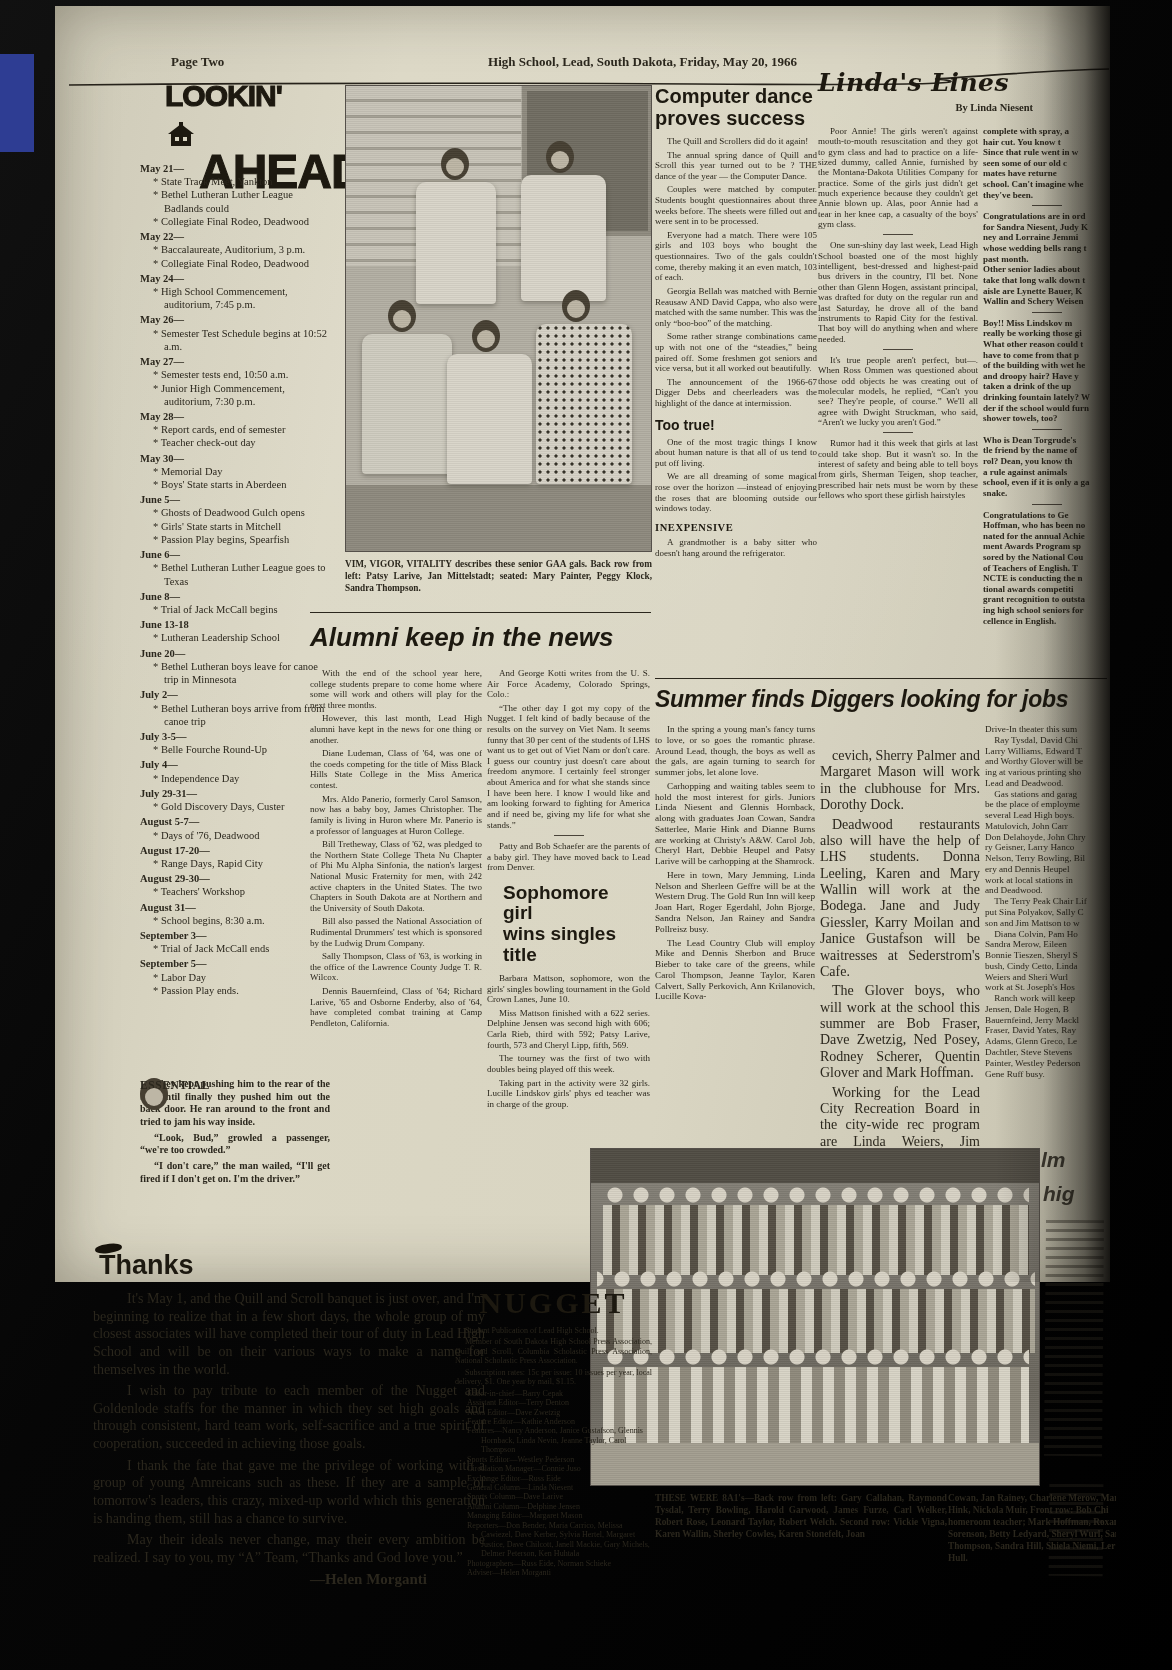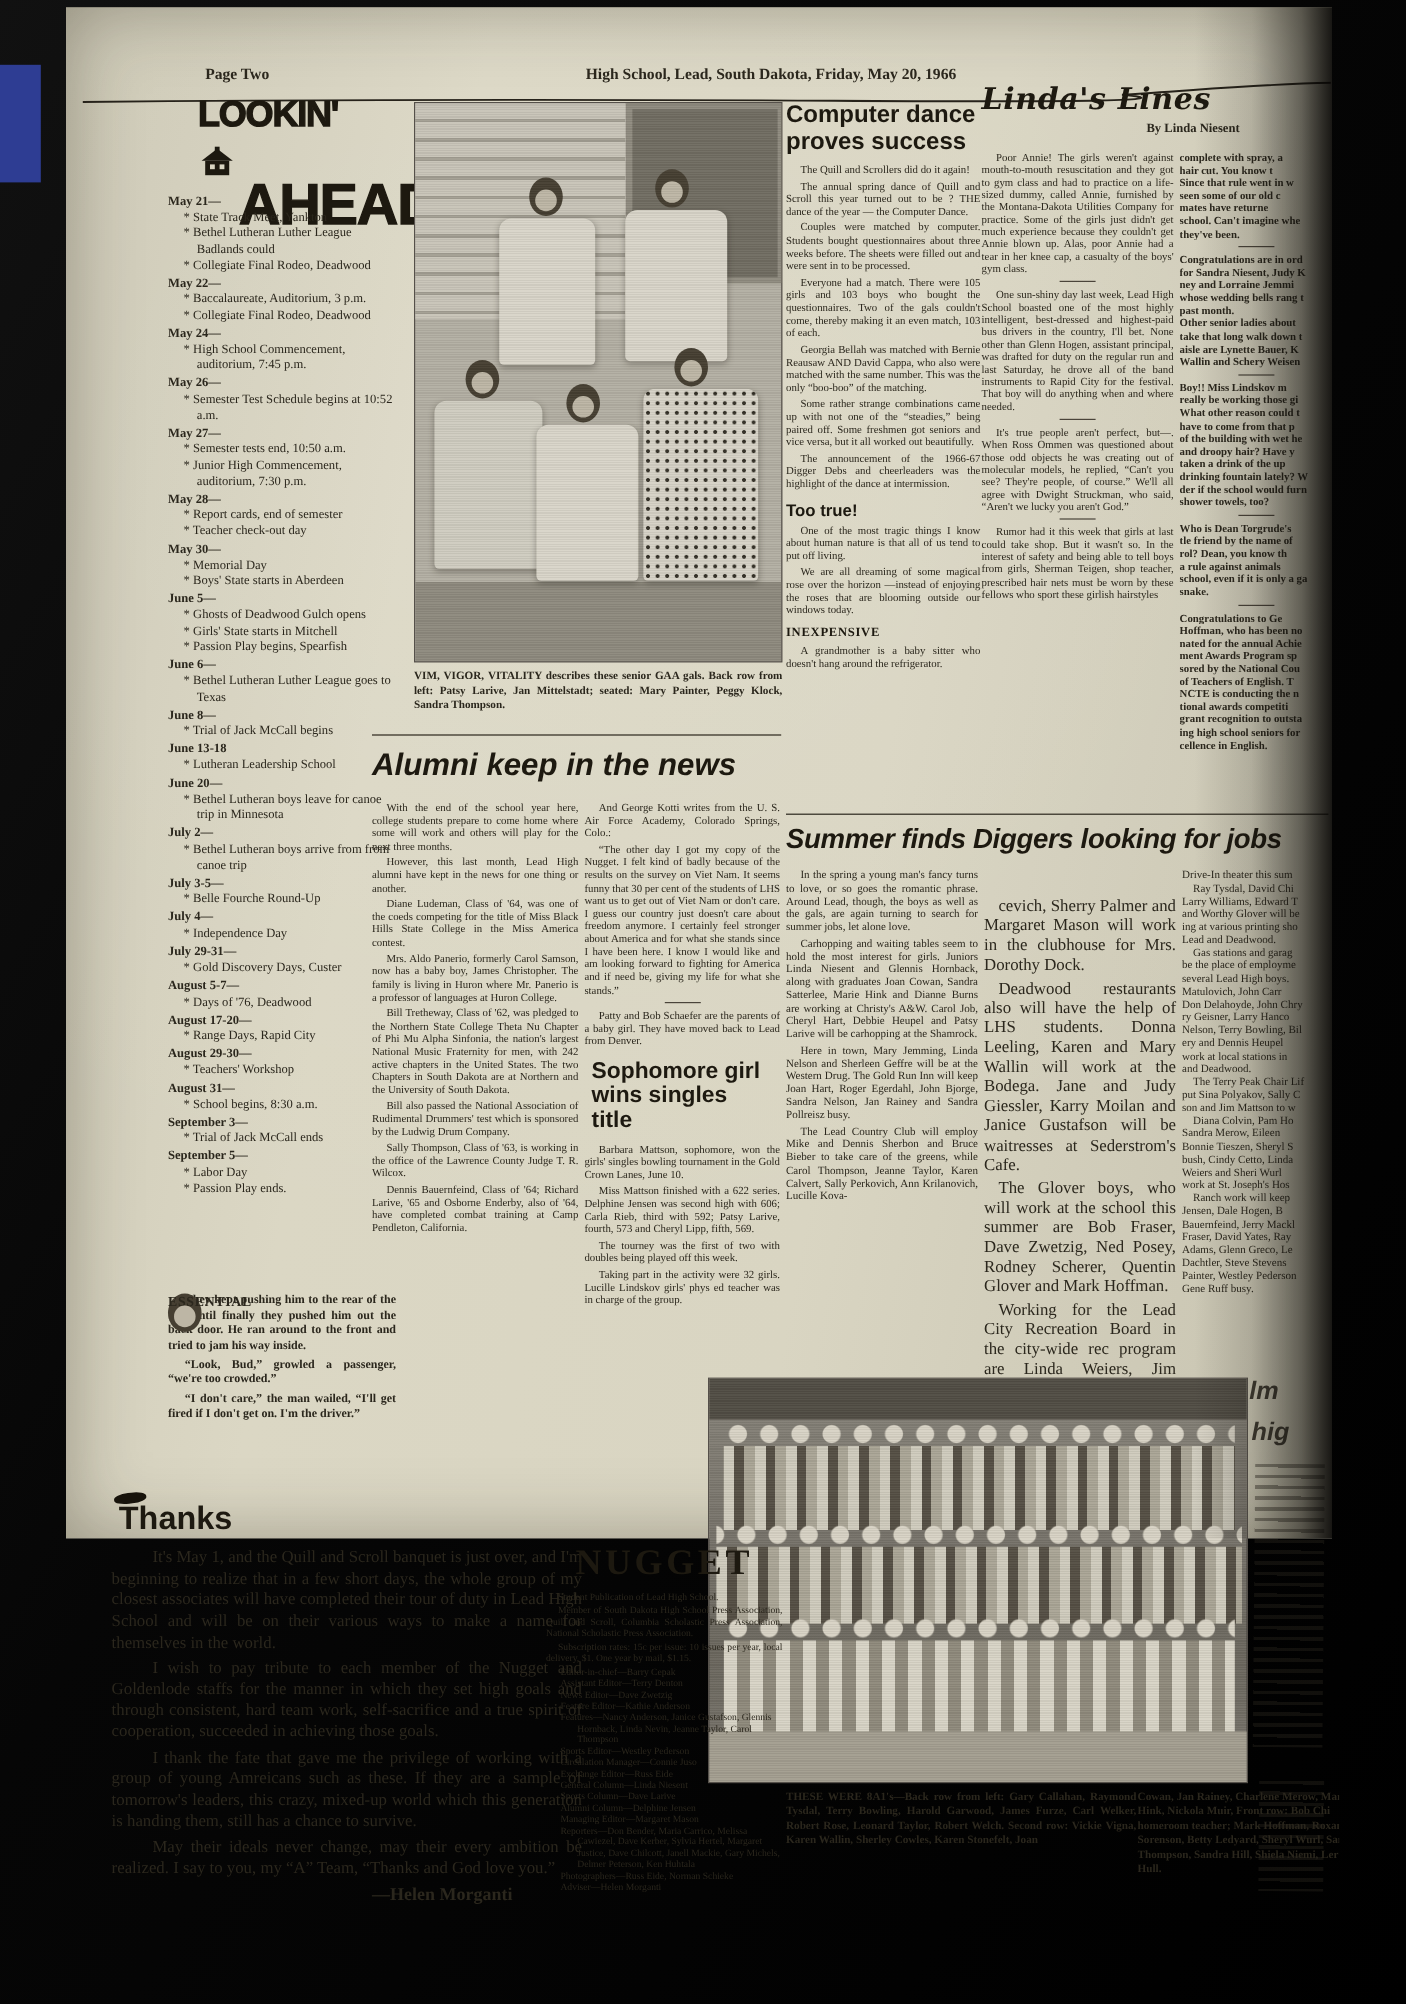--- a/index.html
+++ b/index.html
@@ -67,21 +67,21 @@
   .photo-caption{position:absolute;font:bold 9.3px/1.3 "Liberation Serif",serif;text-align:justify;}
   #gaa-caption{left:290px;top:552px;width:307px;}
 
   
   .rule{position:absolute;border-top:1.4px solid #2b271d;}
   #alumni-rule{left:255px;top:606px;width:341px;}
   #alumni-head{position:absolute;left:255px;top:616px;width:341px;
                font:bold italic 26px "Liberation Sans",sans-serif;font-style:italic;color:#1d1910;}
   #alumni-c1{left:255px;top:662px;width:172px;}
   #alumni-c2{left:432px;top:662px;width:163px;}
-  #soph-head{font:bold 19px/1.08 "Liberation Sans",sans-serif;color:#1d1910;margin:10px 6px 8px;}
+  #soph-head{font:bold 19px/1.08 "Liberation Sans",sans-serif;color:#1d1910;margin:10px 16px 8px;}
 
   
   #cd-head{position:absolute;left:600px;top:80px;width:180px;
            font:bold 20px/1.08 "Liberation Sans",sans-serif;color:#1d1910;}
   #cd-col{left:600px;top:130px;width:162px;}
   .subhead{font:bold 14px "Liberation Sans",sans-serif;color:#1d1910;margin:8px 0 4px;}
   .subhead.caps{font:bold 10.5px "Liberation Serif",serif;letter-spacing:.6px;}
 
   
   #ll-title{position:absolute;left:763px;top:62px;width:230px;

